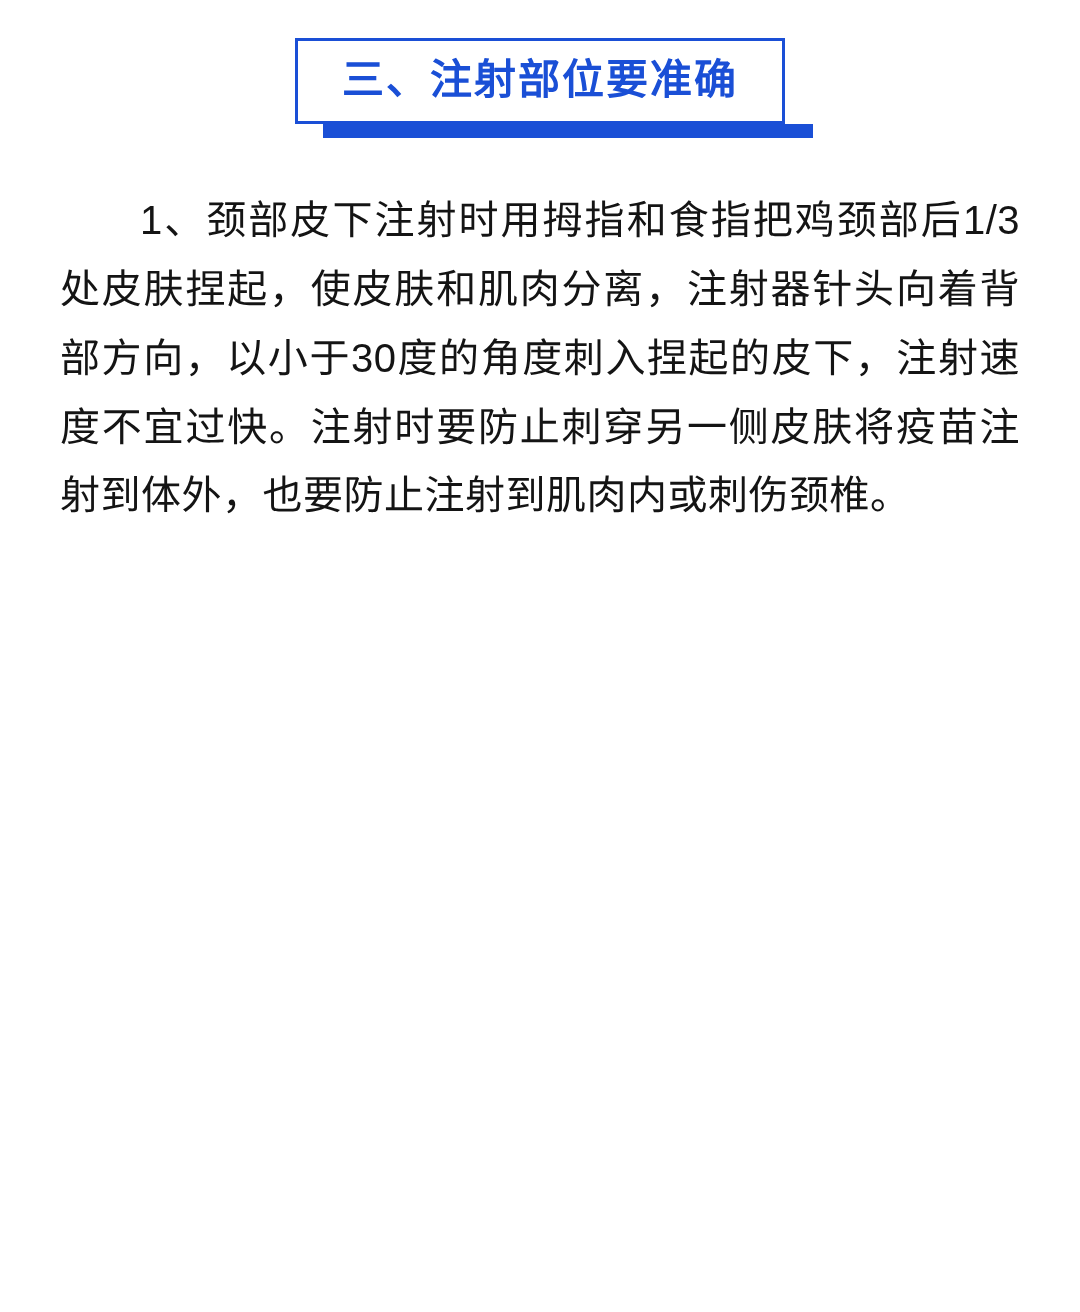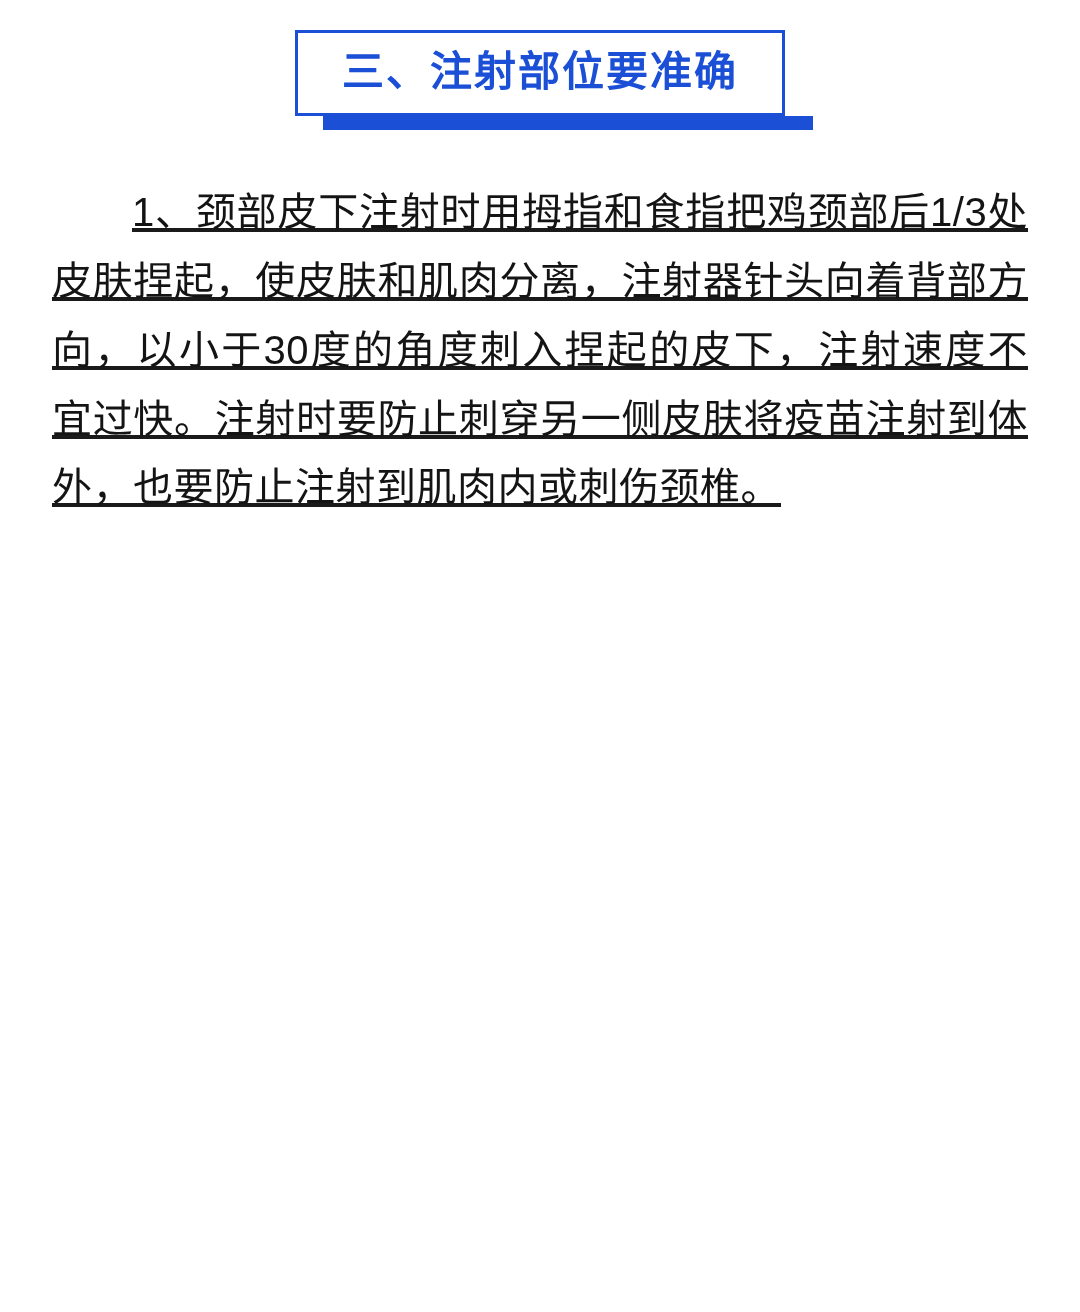--- a/index.html
+++ b/index.html
@@ -13,21 +13,21 @@
     height: 1312px;
     font-family: "Liberation Sans", "DejaVu Sans", sans-serif;
     color: #1a1a1a;
     overflow: hidden;
     position: relative;
   }
   .page {
     width: 1080px;
     height: 1312px;
     box-sizing: border-box;
-    padding: 0;
+    padding: 8px;
     position: relative;
   }
 
   
   .heading-wrap {
     width: 100%;
     display: flex;
     justify-content: center;
     padding-top: 30px;
   }
@@ -56,21 +56,20 @@
     right: -28px;
     bottom: -14px;
     height: 14px;
     background: #1a4fd6;
     z-index: 1;
   }
 
   
   .content {
     padding: 62px 52px 0 52px;
-    text-decoration: underline;
   }
   .para {
     font-size: 40px;
     line-height: 1.72;
     color: #141414;
     text-align: justify;
     text-justify: inter-ideograph;
     text-indent: 2em;
     margin: 0 0 10px 0;
     letter-spacing: 0.5px;

